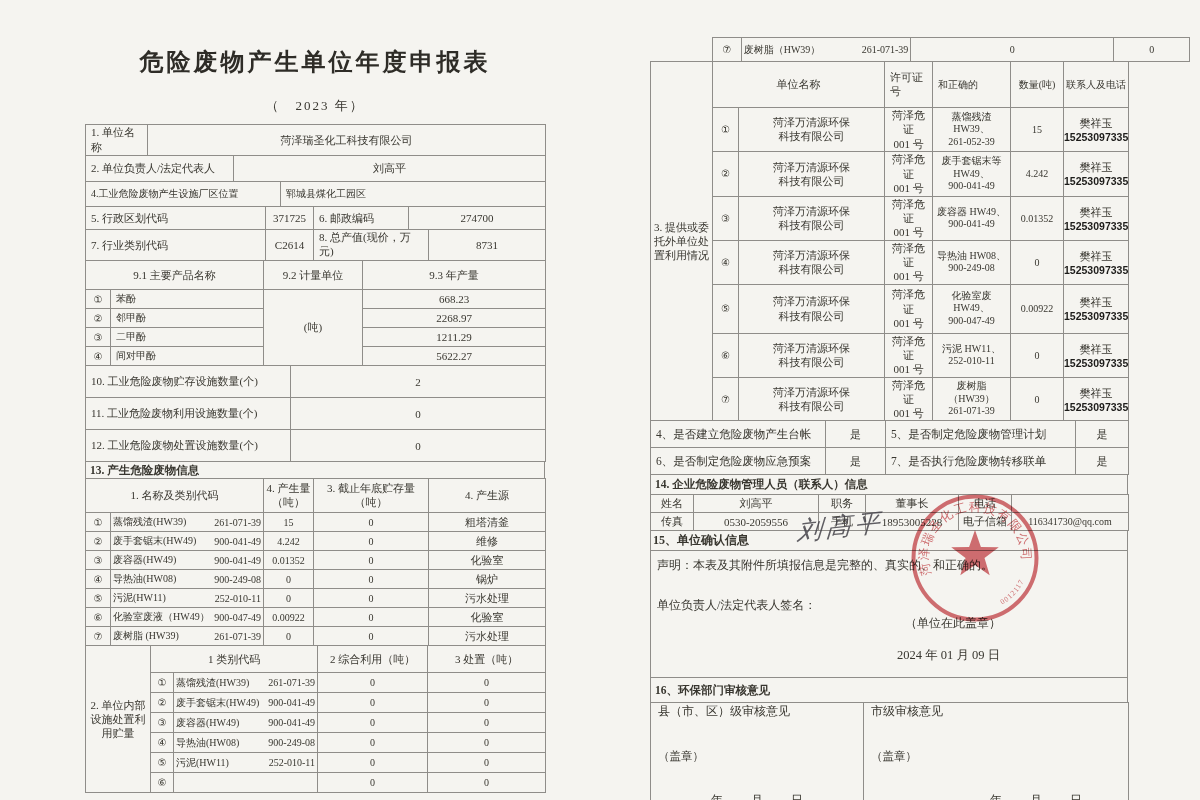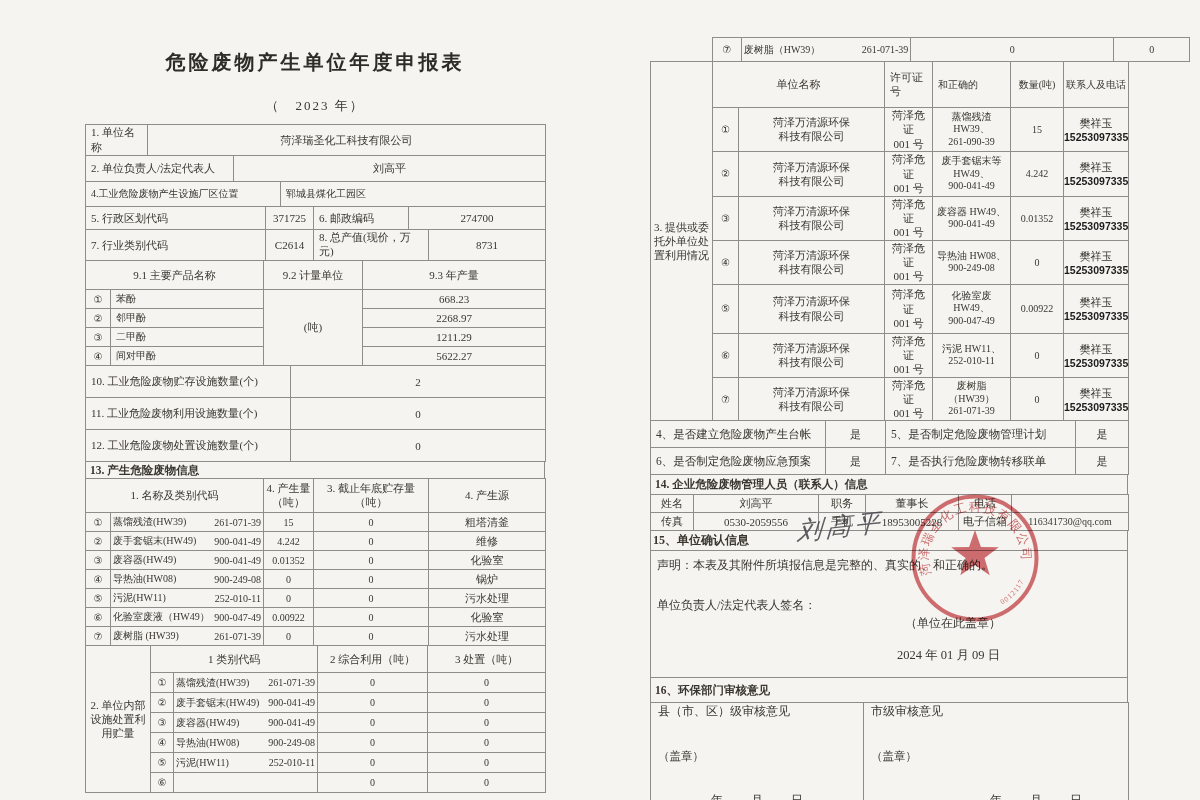--- a/index.html
+++ b/index.html
@@ -1,21 +1,21 @@
 <!DOCTYPE html>
 <html><head>
 <meta charset="utf-8">
 <style>
   html,body{margin:0;padding:0;}
   body{width:1200px;height:800px;background:#f5f4f0;overflow:hidden;
        font-family:"Liberation Serif","DejaVu Serif",serif;color:#38362f;}
   .sheet{position:relative;width:1200px;height:800px;}
   .lpage{position:absolute;left:85px;top:40px;width:460px;}
   .rpage{position:absolute;left:650px;top:37px;width:478px;}
-  .ftitle{font-size:20px;font-weight:bold;text-align:center;letter-spacing:3px;margin-top:6px;line-height:32px;color:#2e2c27;}
+  .ftitle{font-size:24px;font-weight:bold;text-align:center;letter-spacing:3px;margin-top:6px;line-height:32px;color:#2e2c27;}
   .fyear{font-size:13px;text-align:center;margin-top:20px;line-height:16px;letter-spacing:2px;}
   table.t{border-collapse:collapse;table-layout:fixed;width:460px;margin-top:-1px;}
   .rpage table.t{width:478px;}
   table.tCont{width:416px;margin-left:62px;margin-top:0;}
   td{border:1px solid #8f8d89;font-size:11px;text-align:center;padding:0 2px;overflow:hidden;vertical-align:middle;}
   td.l{text-align:left;padding:0 5px;}
   .pre{white-space:pre-line;line-height:1.25;}
   .sm{font-size:10px;}
   .xs{font-size:10px;}
   .circ{font-size:10px;padding:0;}
@@ -425,21 +425,21 @@
         <td class="h45 xs" style="padding:0">联系人及电话</td>
       </tr>
       <tr>
         <td class="circ h40">①</td>
         <td class="h40 pre cn">菏泽万清源环保
 科技有限公司</td>
         <td class="h40 pre cn">菏泽危证
 001 号</td>
         <td class="h40 pre xs">蒸馏残渣
 HW39、
-261-090-39</td>
+261-052-39</td>
         <td class="h40 xs">15</td>
         <td class="h40" style="padding:0">
               <div>樊祥玉</div>
               <div class="ph">15253097335</div>
             </td>
       </tr>
       <tr>
         <td class="circ h44">②</td>
         <td class="h44 pre cn">菏泽万清源环保
 科技有限公司</td>

